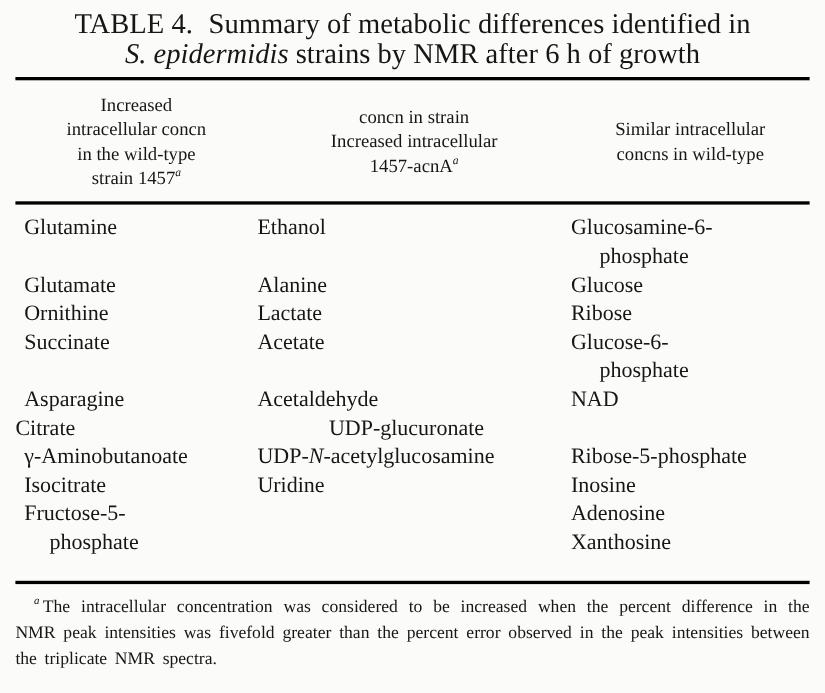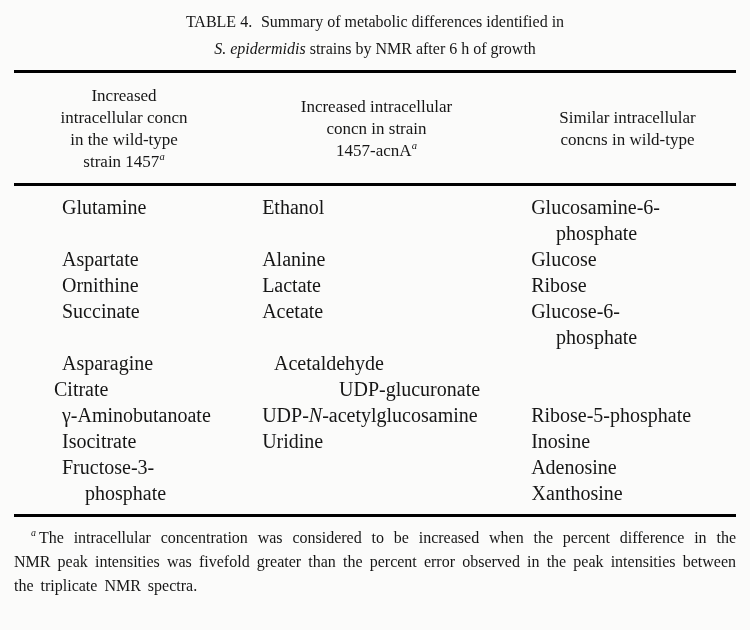--- a/index.html
+++ b/index.html
@@ -6,21 +6,21 @@
   html, body {
     width: 750px; height: 630px;
     background: #fbfbfa;
     color: #161616;
     font-family: "Liberation Serif", "DejaVu Serif", serif;
     overflow: hidden;
   }
   .page { width: 750px; height: 630px; padding: 6px 14px 0 14px; }
 
   
-  .title { text-align: center; font-size: 16px; line-height: 27px; margin-top: 2px; }
+  .title { text-align: center; font-size: 26px; line-height: 27px; margin-top: 2px; }
   .title .tnum { margin-right: 0.55em; }
   .title .species { font-style: italic; }
   .title .rest2 { margin-left: 0.25em; }
 
   
   .rule { border: none; background: #000; width: 100%; }
   .rule.thick { height: 3px; }
   .rule.mid   { height: 2.5px; }
   .rule.bot   { height: 3px; }
   .rule.top-rule { margin-top: 8px; }
@@ -29,21 +29,21 @@
   .thead { display: flex; align-items: center; padding: 12px 0 10px 0; }
   .th { text-align: center; font-size: 17px; line-height: 22px; }
   .th.col1 { width: 220px; }
   .th.col2 { width: 285px; }
   .th.col3 { width: 217px; }
   .gene { }
   sup.fn { font-size: 0.62em; font-style: italic; vertical-align: super; line-height: 0; }
   .th .post { margin-left: 0.25em; }
 
   
-  .tbody { padding: 8px 0 8px 0; font-size: 20px; margin-left: 40px; }
+  .tbody { padding: 8px 0 22px 0; font-size: 20px; }
   .bline { display: flex; height: 26px; line-height: 26px; white-space: nowrap; }
   .c1 { width: 220px; padding-left: 8px; }
   .c2 { width: 285px; }
   .c3 { width: 217px; }
   .cont { padding-left: 31px; }   
   .cont3 { padding-left: 26px; }  
   .n-ital { font-style: italic; }
 
   
   .footnote {
@@ -73,22 +73,22 @@
   <div class="rule thick top-rule"></div>
 
   <div class="thead">
     <div class="th col1">
       <div>Increased</div>
       <div>intracellular concn</div>
       <div>in the wild-type</div>
       <div><span>strain 1457</span><sup class="fn">a</sup></div>
     </div>
     <div class="th col2">
+      <div>concn in strain</div>
       <div>Increased intracellular</div>
-      <div>concn in strain</div>
       <div><span>1457-</span><span class="gene">acnA</span><sup class="fn">a</sup></div>
     </div>
     <div class="th col3">
       <div>Similar intracellular</div>
       <div>concns in wild-type</div>
     </div>
   </div>
 
   <div class="rule mid"></div>
 
@@ -97,21 +97,21 @@
       <span class="c1">Glutamine</span>
       <span class="c2">Ethanol</span>
       <span class="c3">Glucosamine-6-</span>
     </div>
     <div class="bline">
       <span class="c1"></span>
       <span class="c2"></span>
       <span class="c3 cont3">phosphate</span>
     </div>
     <div class="bline">
-      <span class="c1">Aspartate</span>
+      <span class="c1">Glutamate</span>
       <span class="c2">Alanine</span>
       <span class="c3">Glucose</span>
     </div>
     <div class="bline">
       <span class="c1">Ornithine</span>
       <span class="c2">Lactate</span>
       <span class="c3">Ribose</span>
     </div>
     <div class="bline">
       <span class="c1">Succinate</span>
@@ -119,37 +119,38 @@
       <span class="c3">Glucose-6-</span>
     </div>
     <div class="bline">
       <span class="c1"></span>
       <span class="c2"></span>
       <span class="c3 cont3">phosphate</span>
     </div>
     <div class="bline">
       <span class="c1">Asparagine</span>
       <span class="c2">Acetaldehyde</span>
+      <span class="c3">NAD</span>
     </div>
     <div class="bline">
       <span class="c2">Citrate</span>
       <span class="c3">UDP-glucuronate</span>
     </div>
     <div class="bline">
       <span class="c1">γ-Aminobutanoate</span>
       <span class="c2"><span>UDP-</span><span class="n-ital">N</span><span>-acetylglucosamine</span></span>
       <span class="c3">Ribose-5-phosphate</span>
     </div>
     <div class="bline">
       <span class="c1">Isocitrate</span>
       <span class="c2">Uridine</span>
       <span class="c3">Inosine</span>
     </div>
     <div class="bline">
-      <span class="c1">Fructose-3-</span>
+      <span class="c1">Fructose-5-</span>
       <span class="c2"></span>
       <span class="c3">Adenosine</span>
     </div>
     <div class="bline">
       <span class="c1 cont">phosphate</span>
       <span class="c2"></span>
       <span class="c3">Xanthosine</span>
     </div>
   </div>
 

